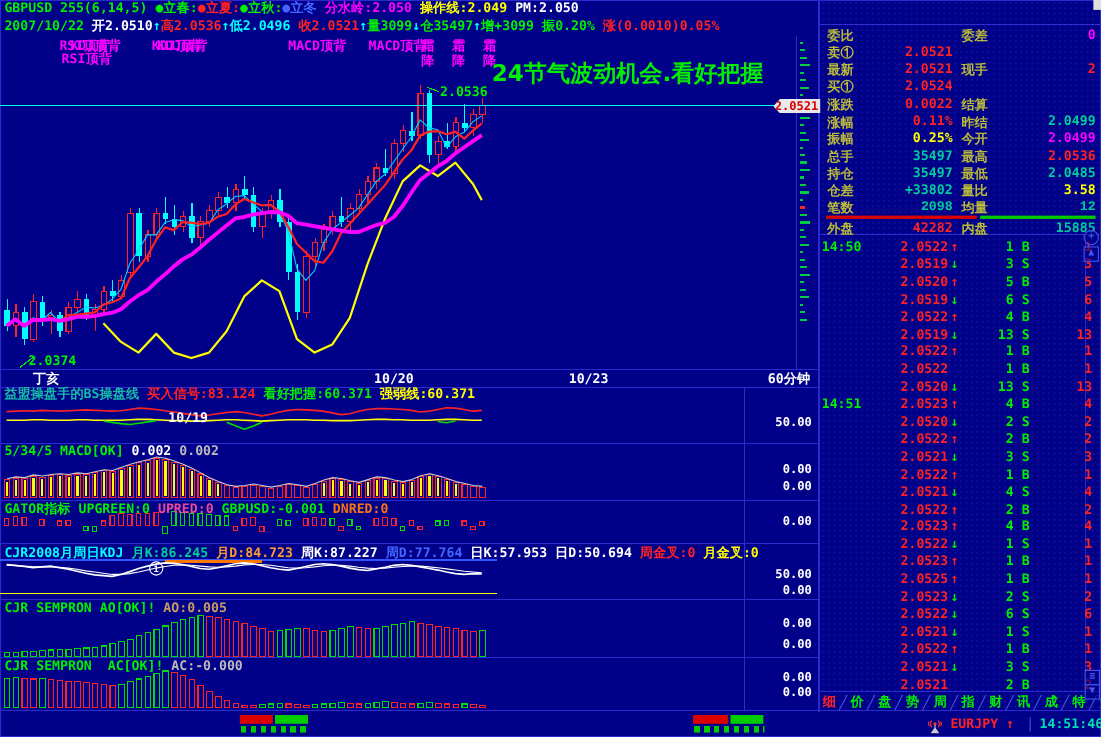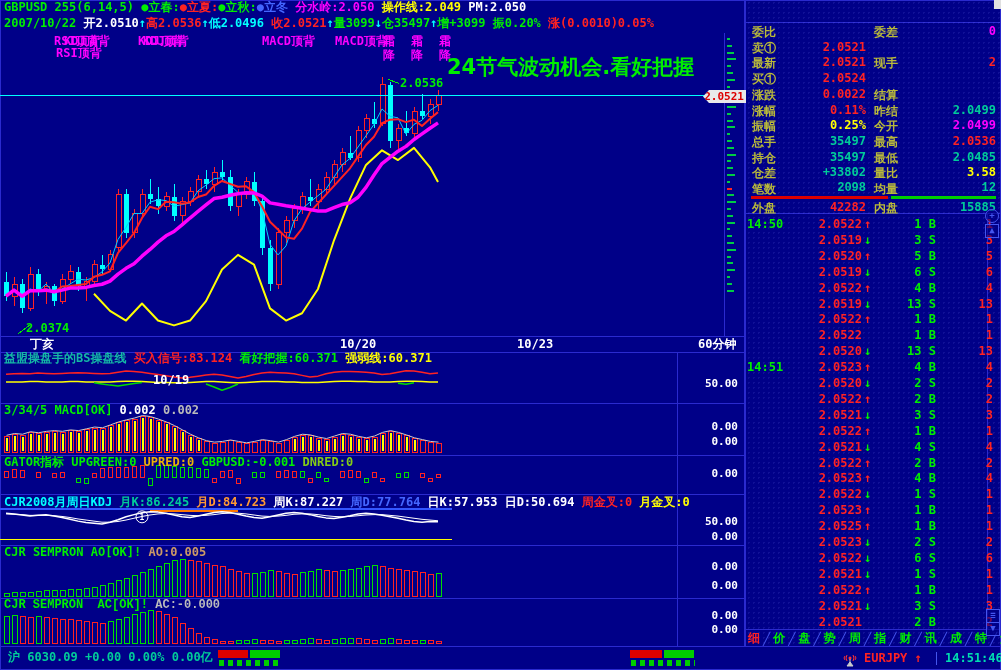--- a/index.html
+++ b/index.html
@@ -521,25 +521,25 @@
   <div id="axis-labels">
       <div class="abs ovl" style="left: 30px; top: 338px; color: rgb(255, 255, 255);">丁亥</div>
       <div class="abs ovl" style="left: 153px; top: 338px; color: rgb(255, 255, 255); margin-top: 36px;">10/19</div>
       <div class="abs ovl" style="left: 340px; top: 338px; color: rgb(255, 255, 255);">10/20</div>
       <div class="abs ovl" style="left: 517px; top: 338px; color: rgb(255, 255, 255);">10/23</div>
       <div class="abs ovl" style="left: 698px; top: 338px; color: rgb(255, 255, 255);">60分钟</div>
     </div>
   <div class="price-tag">2.0521</div>
   <div id="panel-labels">
       <div class="abs ovl" style="left: 4px; top: 352px;"><span style="color: #14b8a6;">益盟操盘手的BS操盘线 </span><span style="color: rgb(255, 34, 34);">买入信号:83.124 </span><span style="color: rgb(0, 238, 0);">看好把握:60.371 </span><span style="color: rgb(255, 255, 0);">强弱线:60.371</span></div>
-      <div class="abs ovl" style="left: 4px; top: 404px;"><span style="color: rgb(0, 238, 0);">3/34/5 MACD[OK] </span><span style="color: rgb(255, 255, 255);">0.002 </span><span style="color: rgb(187, 187, 187);">0.002</span></div>
-      <div class="abs ovl" style="left: 4px; top: 456px;"><span style="color: rgb(0, 238, 0);">GATOR指标 </span><span style="color: rgb(0, 238, 0);">UPGREEN:0 </span><span style="color: #eab308;">UPRED:0 </span><span style="color: rgb(0, 238, 0);">GBPUSD:-0.001 </span><span style="color: #84cc16;">DNRED:0</span></div>
+      <div class="abs ovl" style="left: 4px; top: 404px;"><span style="color: rgb(0, 238, 0);">5/34/5 MACD[OK] </span><span style="color: rgb(255, 255, 255);">0.002 </span><span style="color: rgb(187, 187, 187);">0.002</span></div>
+      <div class="abs ovl" style="left: 4px; top: 456px;"><span style="color: rgb(0, 238, 0);">GATOR指标 </span><span style="color: rgb(0, 238, 0);">UPGREEN:0 </span><span style="color: #ec4899;">UPRED:0 </span><span style="color: rgb(0, 238, 0);">GBPUSD:-0.001 </span><span style="color: #f97316;">DNRED:0</span></div>
       <div class="abs ovl" style="left: 4px; top: 496px;"><span style="color: rgb(0, 255, 255);">CJR2008月周日KDJ </span><span style="color: rgb(0, 204, 153);">月K:86.245 </span><span style="color: rgb(255, 153, 51);">月D:84.723 </span><span style="color: rgb(255, 255, 255);">周K:87.227 </span><span style="color: rgb(68, 102, 255);">周D:77.764 </span><span style="color: rgb(255, 255, 255);">日K:57.953 </span><span style="color: rgb(255, 255, 255);">日D:50.694 </span><span style="color: rgb(255, 34, 34);">周金叉:0 </span><span style="color: rgb(255, 255, 0);">月金叉:0</span></div>
       <div class="abs ovl" style="left: 4px; top: 546px;"><span style="color: rgb(0, 238, 0);">CJR SEMPRON AO[OK]! </span><span style="color: rgb(204, 153, 102);">AO:0.005</span></div>
-      <div class="abs ovl" style="left: 4px; top: 599px; font-family: Liberation Mono, monospace;"><span style="color: rgb(0, 238, 0);">CJR SEMPRON  AC[OK]! </span><span style="color: rgb(187, 187, 187);">AC:-0.000</span></div>
+      <div class="abs ovl" style="left: 4px; top: 599px;"><span style="color: rgb(0, 238, 0);">CJR SEMPRON  AC[OK]! </span><span style="color: rgb(187, 187, 187);">AC:-0.000</span></div>
     </div>
   <div id="scale-labels">
       <div class="abs ovl" style="left: 678px; top: 378px; width: 60px; text-align: right; color: rgb(255, 255, 255); font-size: 11px;">50.00</div>
       <div class="abs ovl" style="left: 678px; top: 421px; width: 60px; text-align: right; color: rgb(255, 255, 255); font-size: 11px;">0.00</div>
       <div class="abs ovl" style="left: 678px; top: 436px; width: 60px; text-align: right; color: rgb(255, 255, 255); font-size: 11px;">0.00</div>
       <div class="abs ovl" style="left: 678px; top: 468px; width: 60px; text-align: right; color: rgb(255, 255, 255); font-size: 11px;">0.00</div>
       <div class="abs ovl" style="left: 678px; top: 516px; width: 60px; text-align: right; color: rgb(255, 255, 255); font-size: 11px;">50.00</div>
       <div class="abs ovl" style="left: 678px; top: 531px; width: 60px; text-align: right; color: rgb(255, 255, 255); font-size: 11px;">0.00</div>
       <div class="abs ovl" style="left: 678px; top: 561px; width: 60px; text-align: right; color: rgb(255, 255, 255); font-size: 11px;">0.00</div>
       <div class="abs ovl" style="left: 678px; top: 580px; width: 60px; text-align: right; color: rgb(255, 255, 255); font-size: 11px;">0.00</div>
@@ -832,21 +832,20 @@
         <span class="tab" style="color: rgb(0, 238, 0); margin: 0px 2px;">解</span>
       </div>
   </div>
   <div class="sicon" style="left:985px;top:209px;border-radius:7px;">+</div>
   <div class="sicon" style="left:985px;top:224px;">▲</div>
   <div class="sicon" style="left:986px;top:609px;">≡</div>
   <div class="sicon" style="left:986px;top:622px;">▼</div>
   <div class="abs" style="left:994px;top:0;width:7px;height:9px;background:#e0e0e0;z-index:4;"></div>
 
   <div class="statusbar">
-    <span class="abs" style="left:8px;top:3px;color:#00cc99;">沪 6030.09 +0.00 0.00% 0.00亿</span>
     <div class="blk" style="left:218px;top:2px;width:30px;background:#dd0000;"></div>
     <div class="blk" style="left:250px;top:2px;width:30px;background:#00cc00;"></div>
     <div class="ticksm" style="left:219px;top:12px;width:62px;"></div>
     <div class="blk" style="left:630px;top:2px;width:32px;background:#dd0000;"></div>
     <div class="blk" style="left:664px;top:2px;width:30px;background:#00cc00;"></div>
     <div class="ticksm" style="left:631px;top:12px;width:64px;"></div>
     <svg class="abs" style="left:842px;top:2px;" width="16" height="17">
       <path d="M3 6 Q1 8 3 10 M13 6 Q15 8 13 10 M5 5 Q3 8 5 11 M11 5 Q13 8 11 11" stroke="#ff3333" fill="none" stroke-width="1"></path>
       <circle cx="8" cy="8" r="1.5" fill="#ff3333"></circle>
       <path d="M8 9 L8 14 M5 16 L11 16 L8 12 Z" stroke="#cccccc" fill="#cccccc" stroke-width="1"></path>

